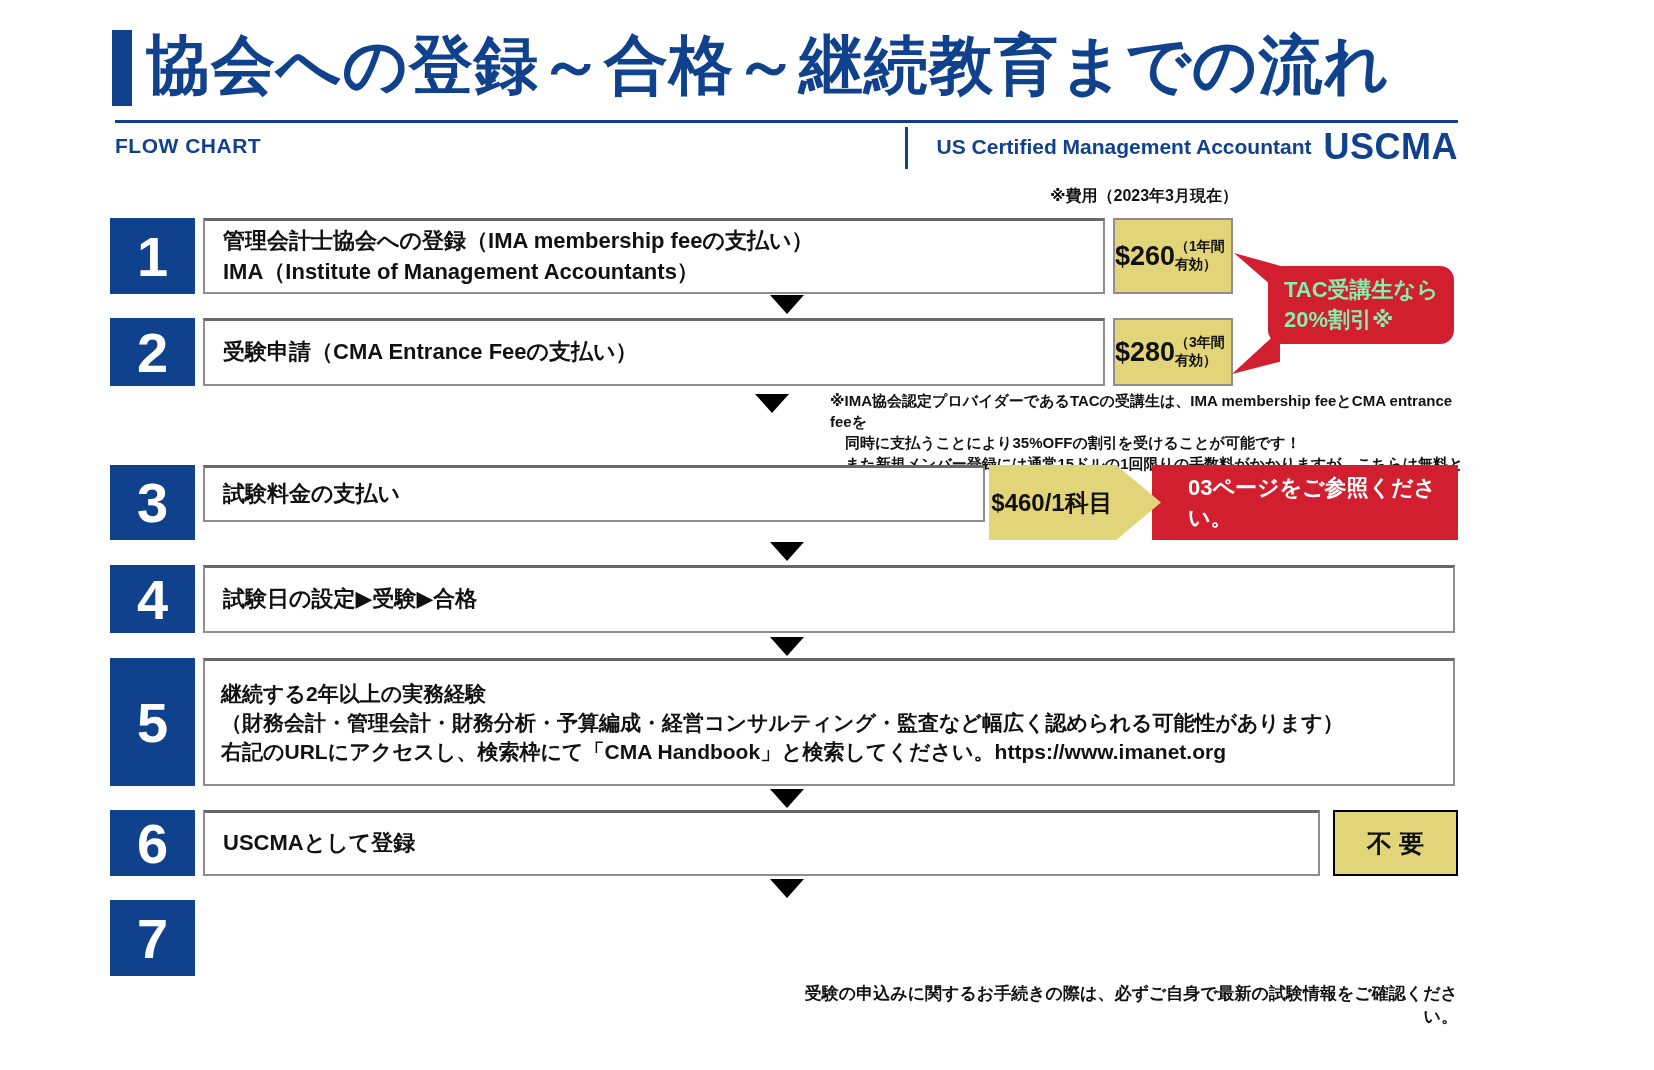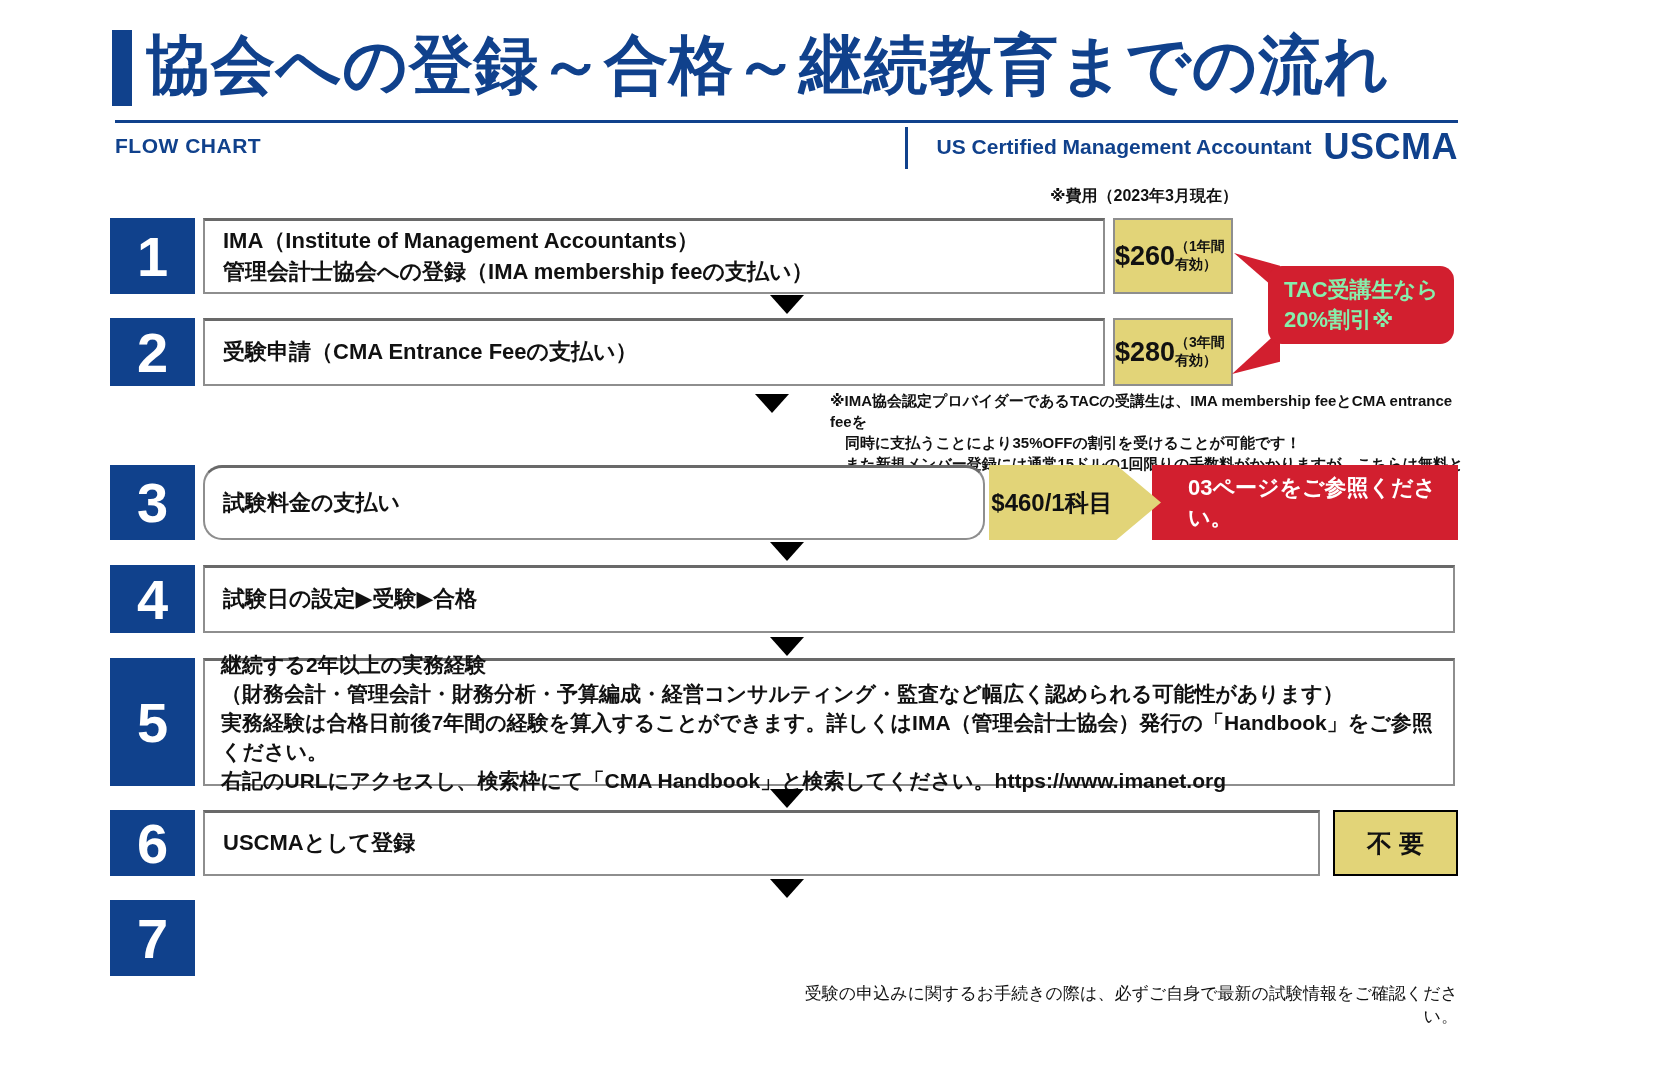--- a/index.html
+++ b/index.html
@@ -42,43 +42,43 @@
   
   .discount-note { position:absolute; left:830px; top:390px; width:640px; font-size:15px; font-weight:bold; line-height:1.4; }
   .discount-note .indent { padding-left:15px; }
 
   
   .badge-box { position:absolute; left:1333px; top:810px; width:125px; height:66px; background:#e2d478; border:2px solid #000000; display:flex; align-items:center; justify-content:center; font-size:25px; font-weight:bold; }
 
   
   .mini-ref { display:inline-flex; width:25px; height:25px; background:#10418c; color:#fff; align-items:center; justify-content:center; font-size:19px; font-weight:bold; margin:0 7px; vertical-align:-4px; }
 
-  .footer-note { position:absolute; left:800px; top:982px; width:658px; text-align:right; font-size:17px; font-weight:normal; }
+  .footer-note { position:absolute; left:800px; top:982px; width:658px; text-align:right; font-size:17px; font-weight:bold; }
 </style>
 </head>
 <body>
 
 <div class="canvas">
 
   <div class="title-accent"></div>
   <h1 class="page-title">協会への登録～合格～継続教育までの流れ</h1>
   <div class="header-rule"></div>
   <div class="flow-chart-label">FLOW CHART</div>
   <div class="header-divider"></div>
   <div class="subtitle-wrap">
     <span class="subtitle-en">US Certified Management Accountant</span>
     <span class="subtitle-acronym">USCMA</span>
   </div>
 
   <div class="cost-note">※費用（2023年3月現在）</div>
 
   <div class="num-box" style="top:218px;height:76px;">1</div>
   <div class="content-box" style="top:218px;width:902px;height:76px;">
+    <div class="line-lg">管理会計士協会への登録（IMA membership feeの支払い）</div>
     <div class="line-lg">IMA（Institute of Management Accountants）</div>
-    <div class="line-lg">管理会計士協会への登録（IMA membership feeの支払い）</div>
   </div>
   <div class="price-box" style="top:218px;height:76px;">
     <div class="price-amount">$260</div>
     <div class="price-validity">（1年間有効）</div>
   </div>
 
   <div class="tac-tail-up"></div>
   <div class="tac-tail-down"></div>
   <div class="tac-bubble">
     <div>TAC受講生なら</div>
@@ -99,42 +99,41 @@
   <div class="down-arrow" style="left:755px;top:394px;"></div>
 
   <div class="discount-note">
     <div>※IMA協会認定プロバイダーであるTACの受講生は、IMA membership feeとCMA entrance feeを</div>
     <div class="indent">同時に支払うことにより35%OFFの割引を受けることが可能です！</div>
     <div class="indent">また新規メンバー登録には通常15ドルの1回限りの手数料がかかりますが、こちらは無料となります！</div>
     <div class="indent">（2023年3月現在）</div>
   </div>
 
   <div class="num-box" style="top:465px;height:75px;">3</div>
-  <div class="content-box" style="top:465px;width:782px;height:75px;border-radius:19px;">
+  <div class="content-box" style="top:465px;width:782px;height:57px;">
     <div class="line-lg">試験料金の支払い</div>
   </div>
   <div class="pentagon">$460/1科目</div>
   <div class="info-red">
     <div>03ページをご参照ください。</div>
   </div>
 
   <div class="down-arrow" style="left:770px;top:542px;"></div>
 
   <div class="num-box" style="top:565px;height:68px;">4</div>
   <div class="content-box" style="top:565px;width:1252px;height:68px;">
     <div class="line-lg">試験日の設定▶受験▶合格</div>
   </div>
 
   <div class="down-arrow" style="left:770px;top:637px;"></div>
 
   <div class="num-box" style="top:658px;height:128px;">5</div>
   <div class="content-box" style="top:658px;width:1252px;height:128px;padding-left:16px;">
     <div class="line-md">継続する2年以上の実務経験</div>
     <div class="line-md">（財務会計・管理会計・財務分析・予算編成・経営コンサルティング・監査など幅広く認められる可能性があります）</div>
-    <div class="line-md">実務経験は合格日前後7年間の経験を算入することができます。詳しくはIMA（管理会計士協会）発行の「Handbook」をご参照ください。</div>
     <div class="line-md">右記のURLにアクセスし、検索枠にて「CMA Handbook」と検索してください。https://www.imanet.org</div>
   </div>
 
   <div class="down-arrow" style="left:770px;top:789px;"></div>
 
   <div class="num-box" style="top:810px;height:66px;">6</div>
   <div class="content-box" style="top:810px;width:1117px;height:66px;">
     <div class="line-lg">USCMAとして登録</div>
   </div>
   <div class="badge-box">不 要</div>

